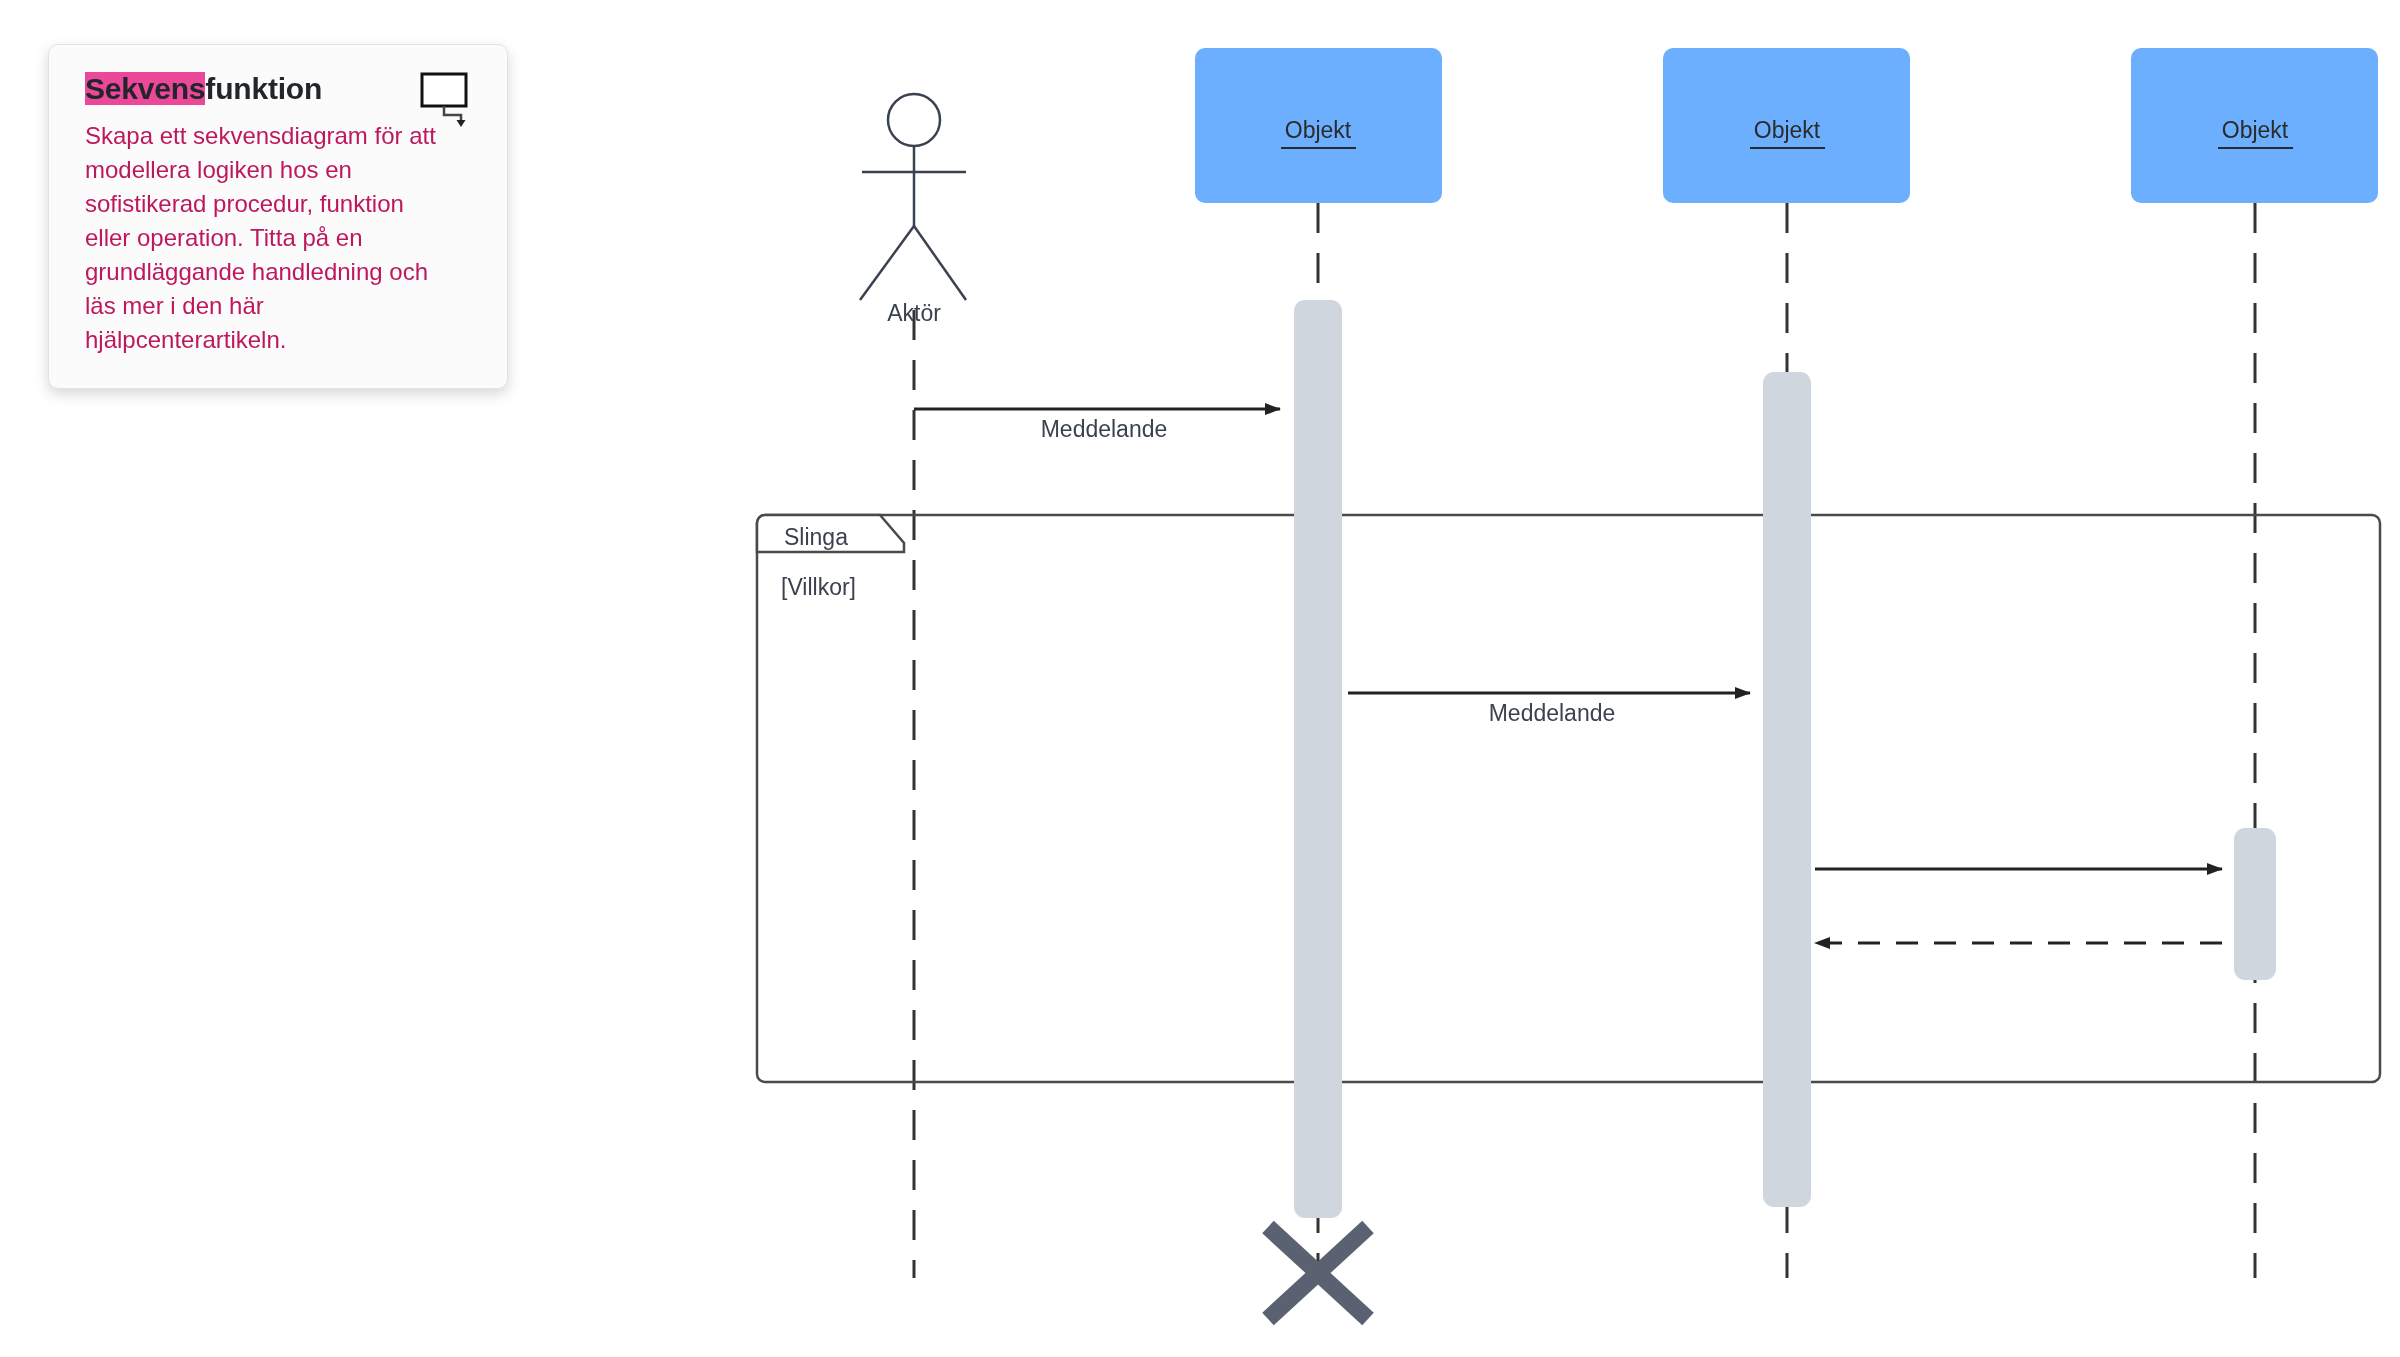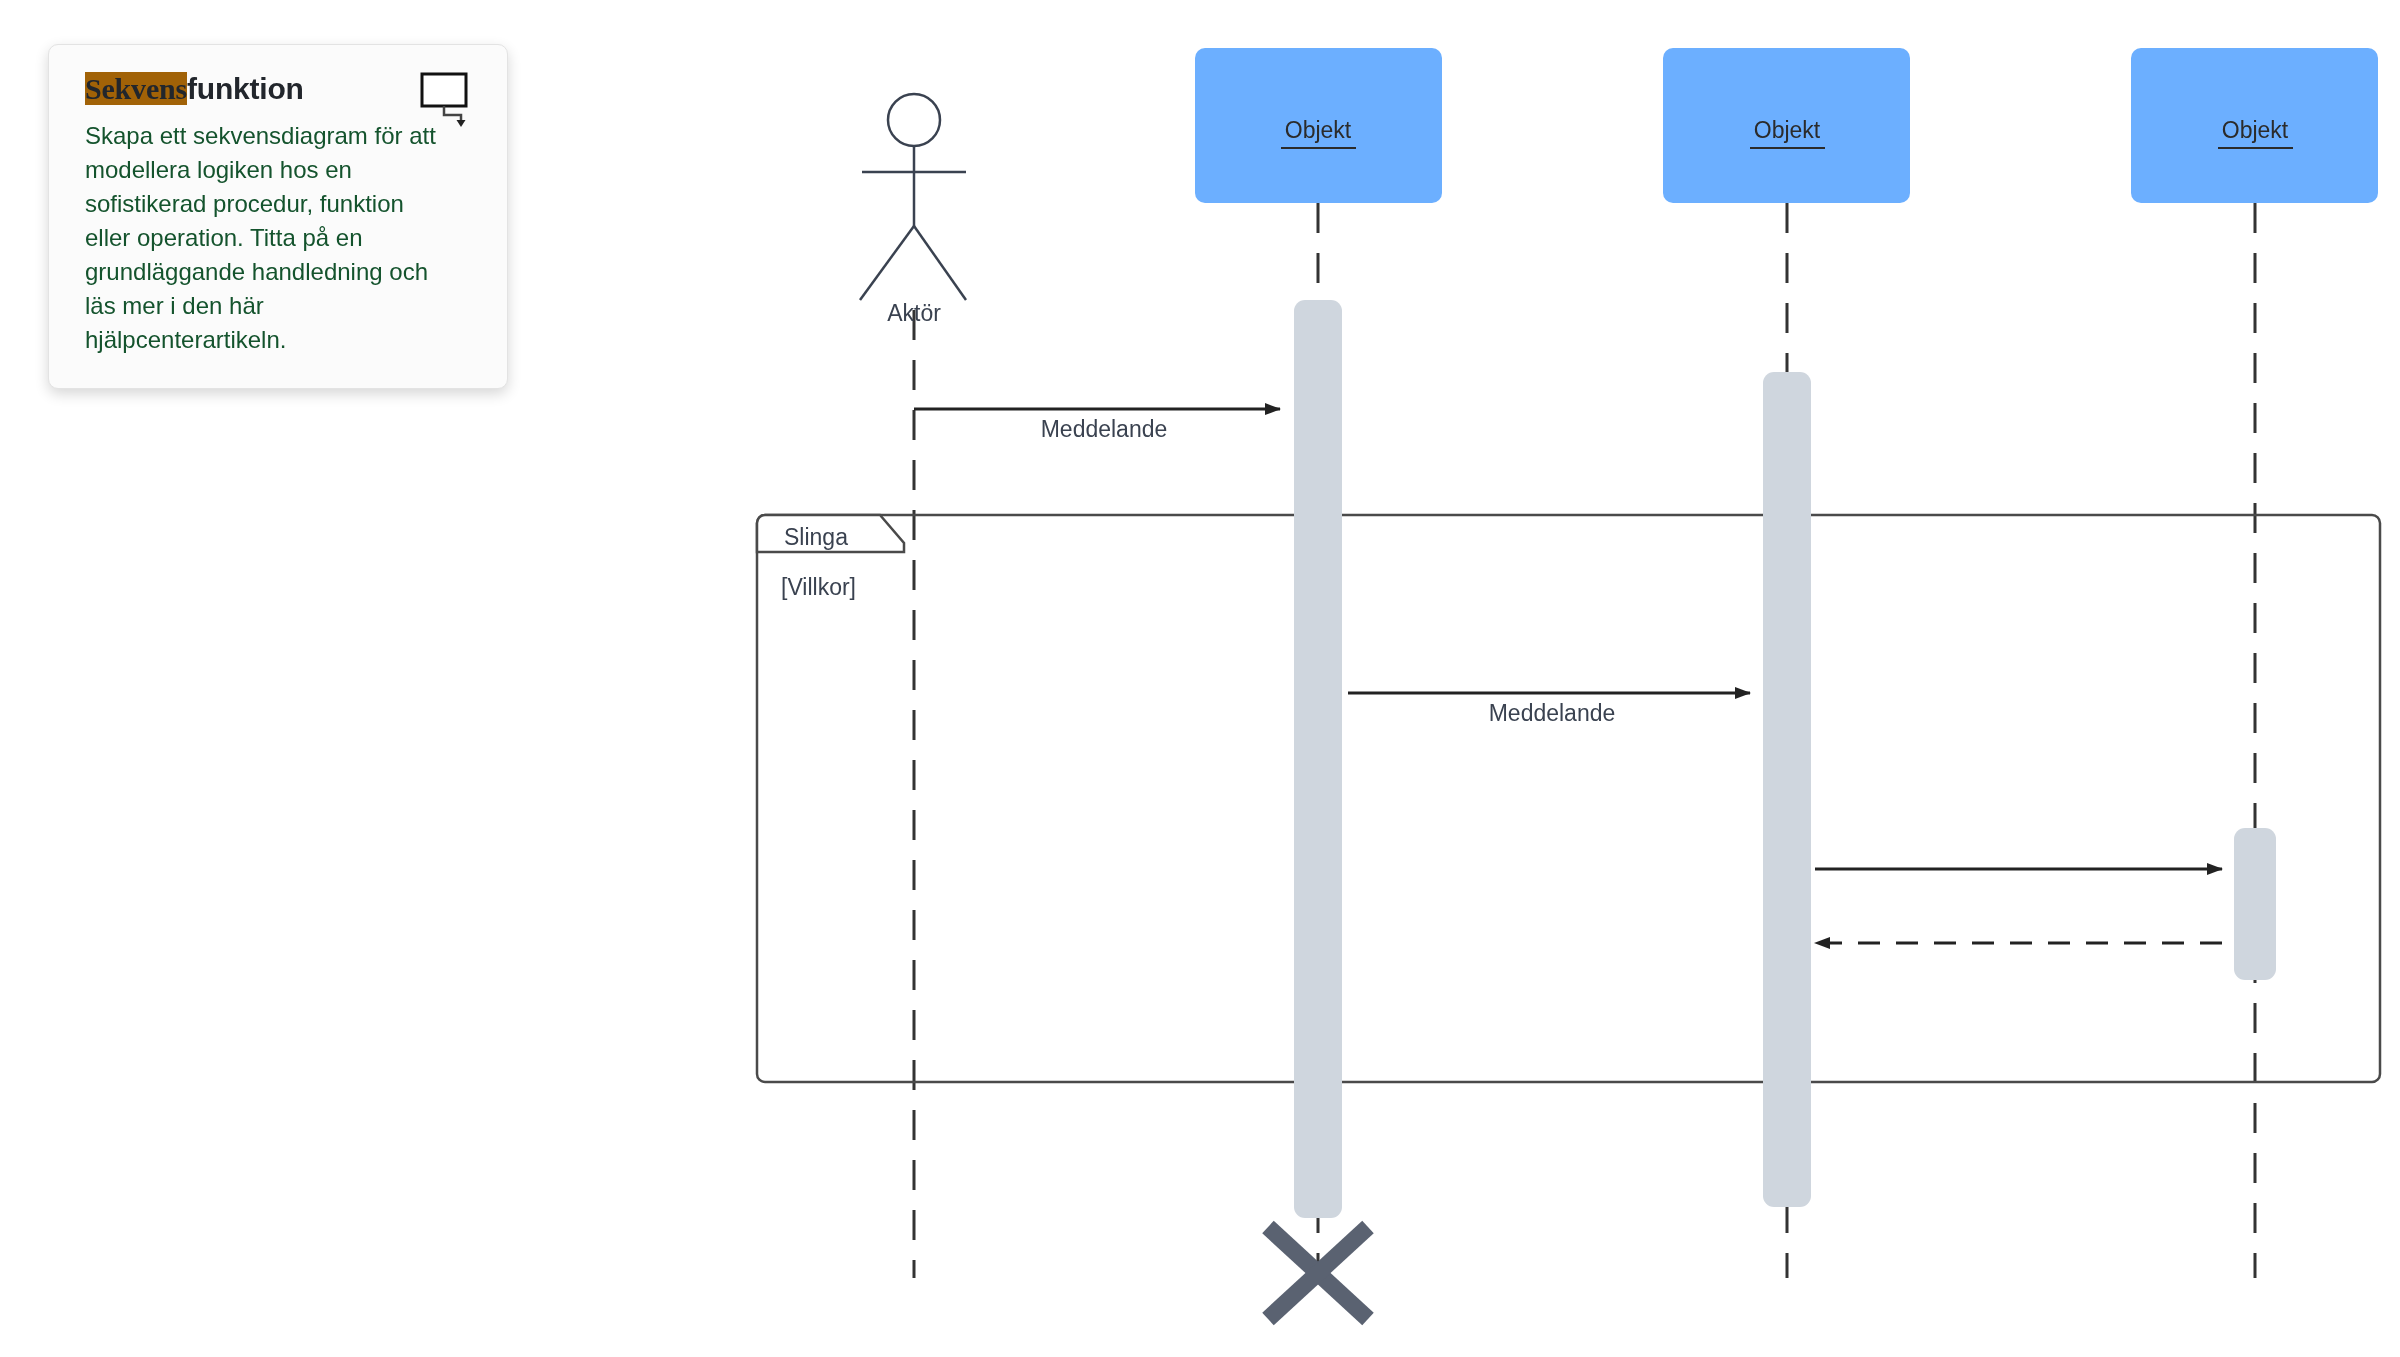--- a/index.html
+++ b/index.html
@@ -39,27 +39,26 @@
   }
   .info-card-title {
     font-size: 30px;
     font-weight: bold;
     color: #22262c;
     margin: 0 0 12px 0;
     line-height: 1.2;
     letter-spacing: -0.2px;
   }
   .title-sel {
-    background: #a16207;
-    font-family: Liberation Serif, serif;
+    background: #ec4899;
   }
   .info-card-body {
     font-size: 24px;
     line-height: 1.42;
-    color: #14532d;
+    color: #be185d;
     margin: 0;
     max-width: 370px;
   }
   .card-icon {
     position: absolute;
     right: 28px;
     top: 26px;
     width: 60px;
     height: 56px;
   }

